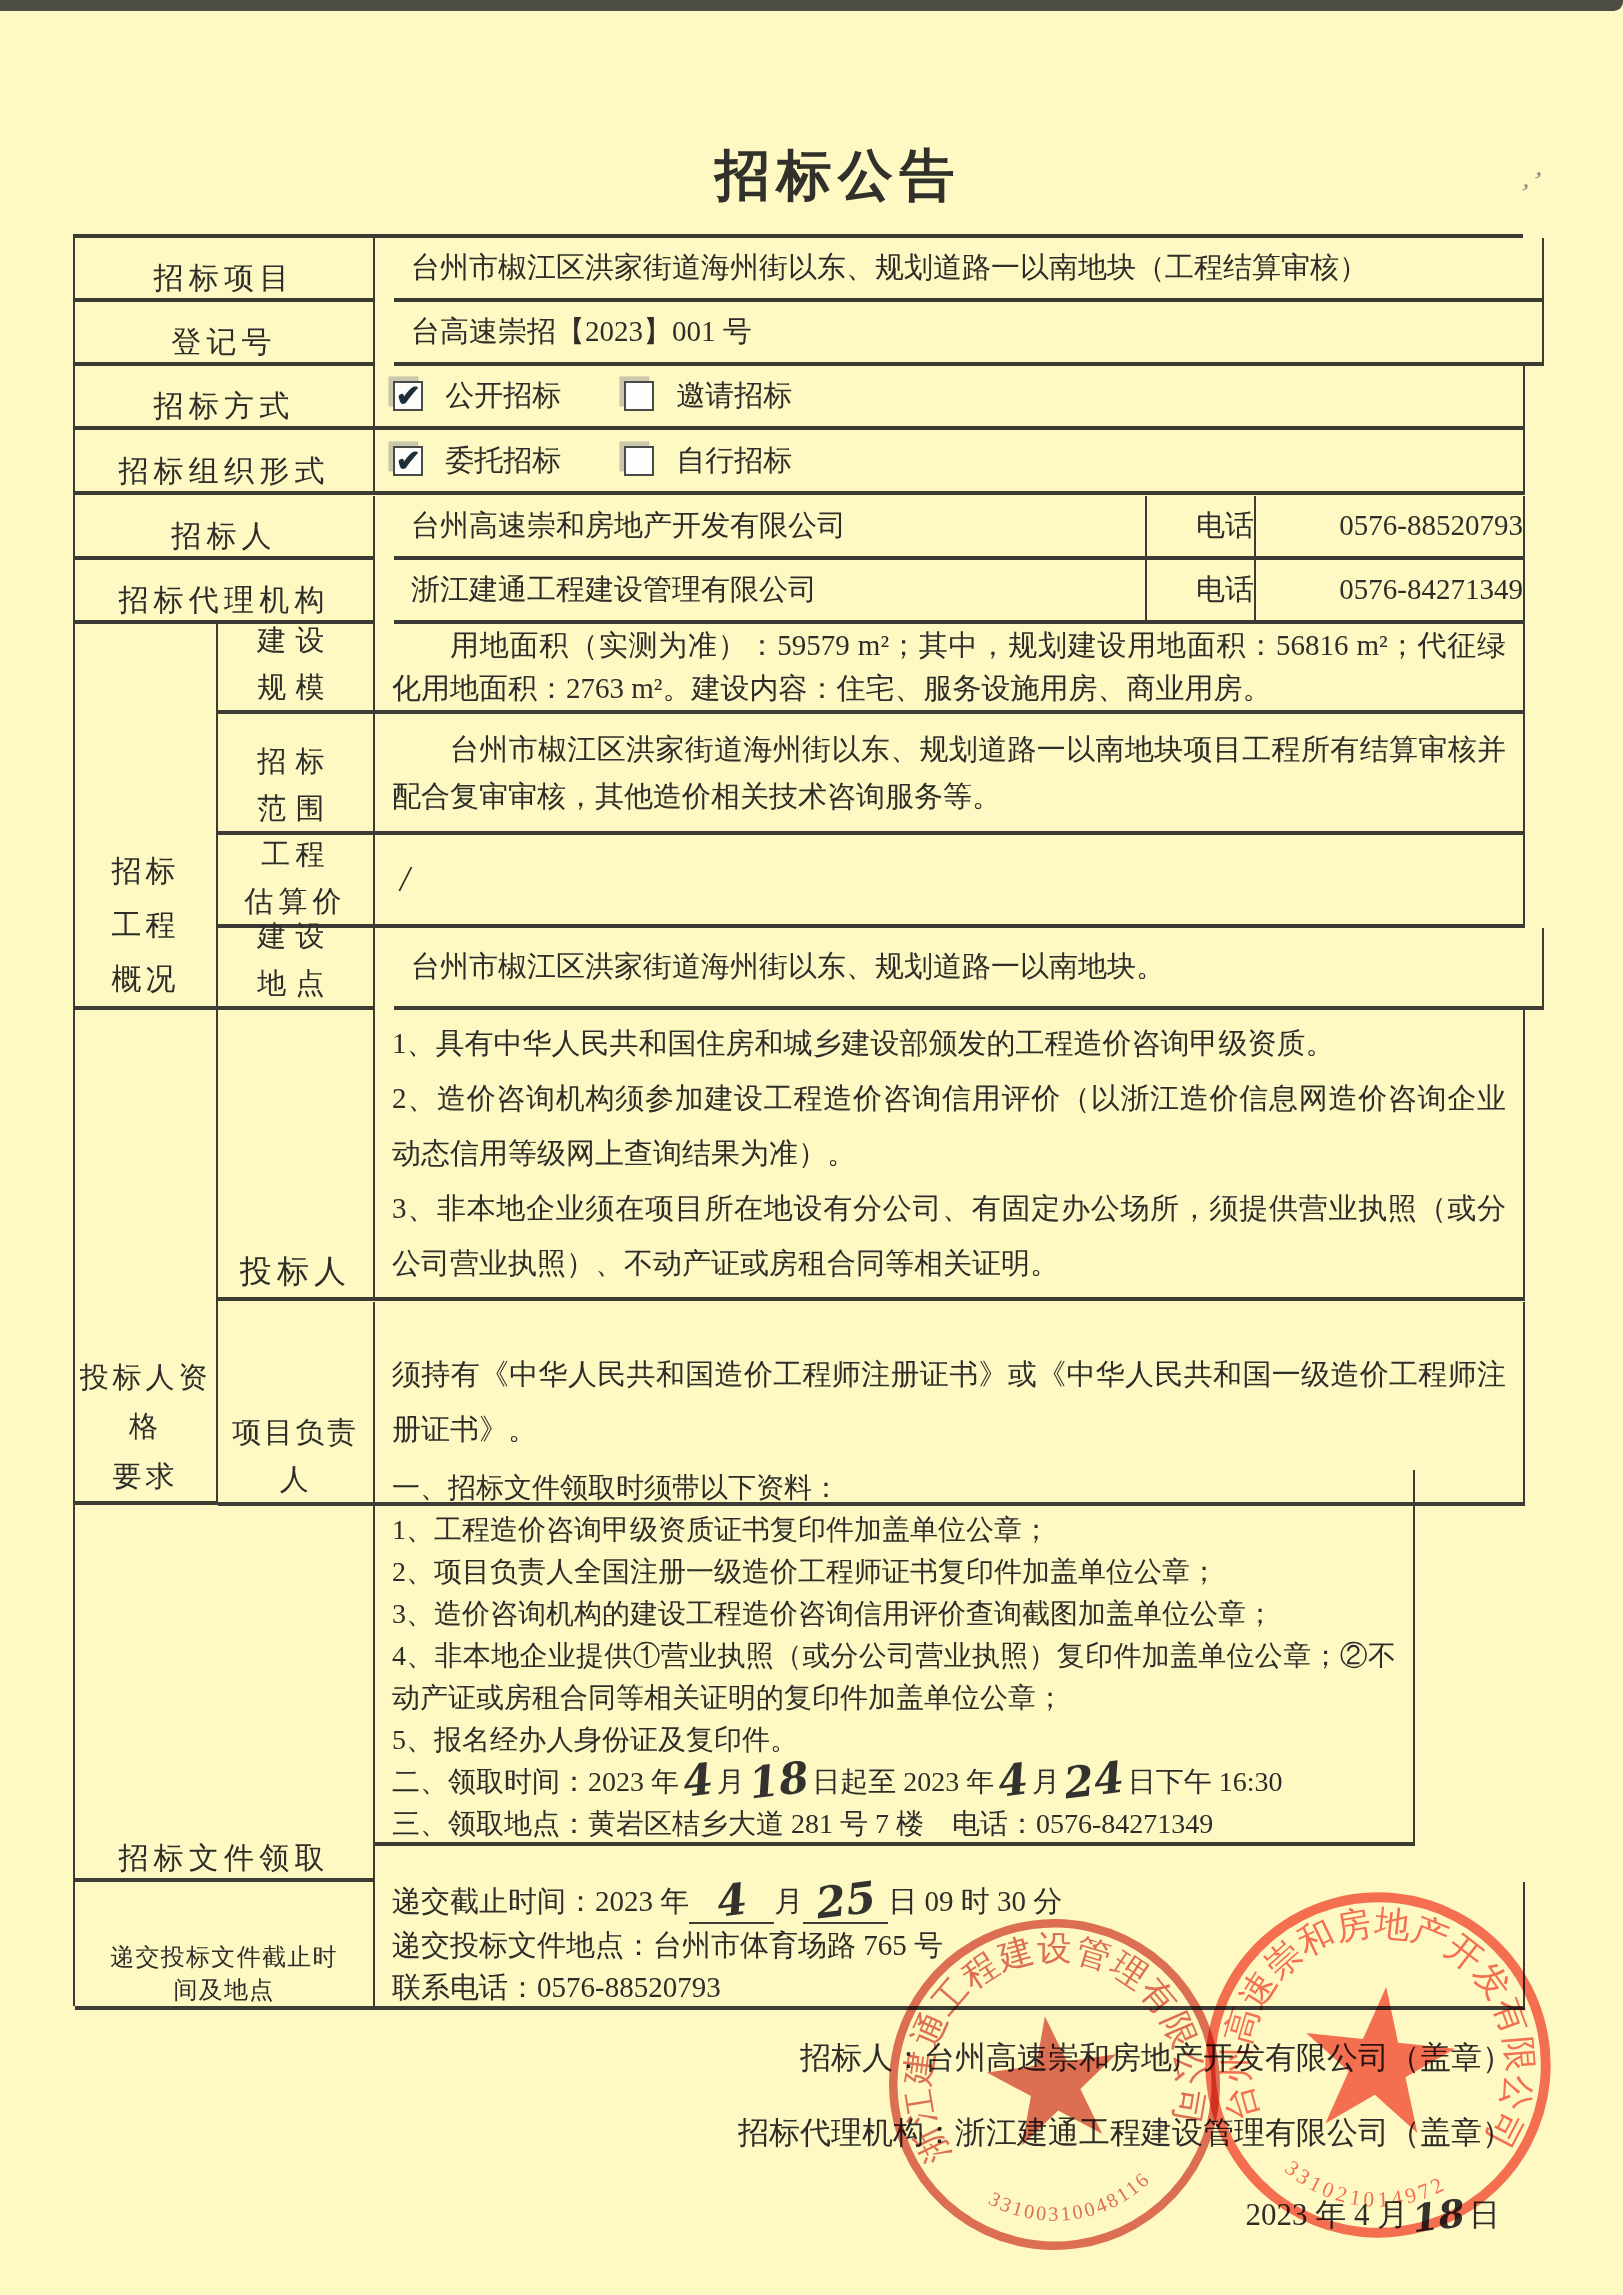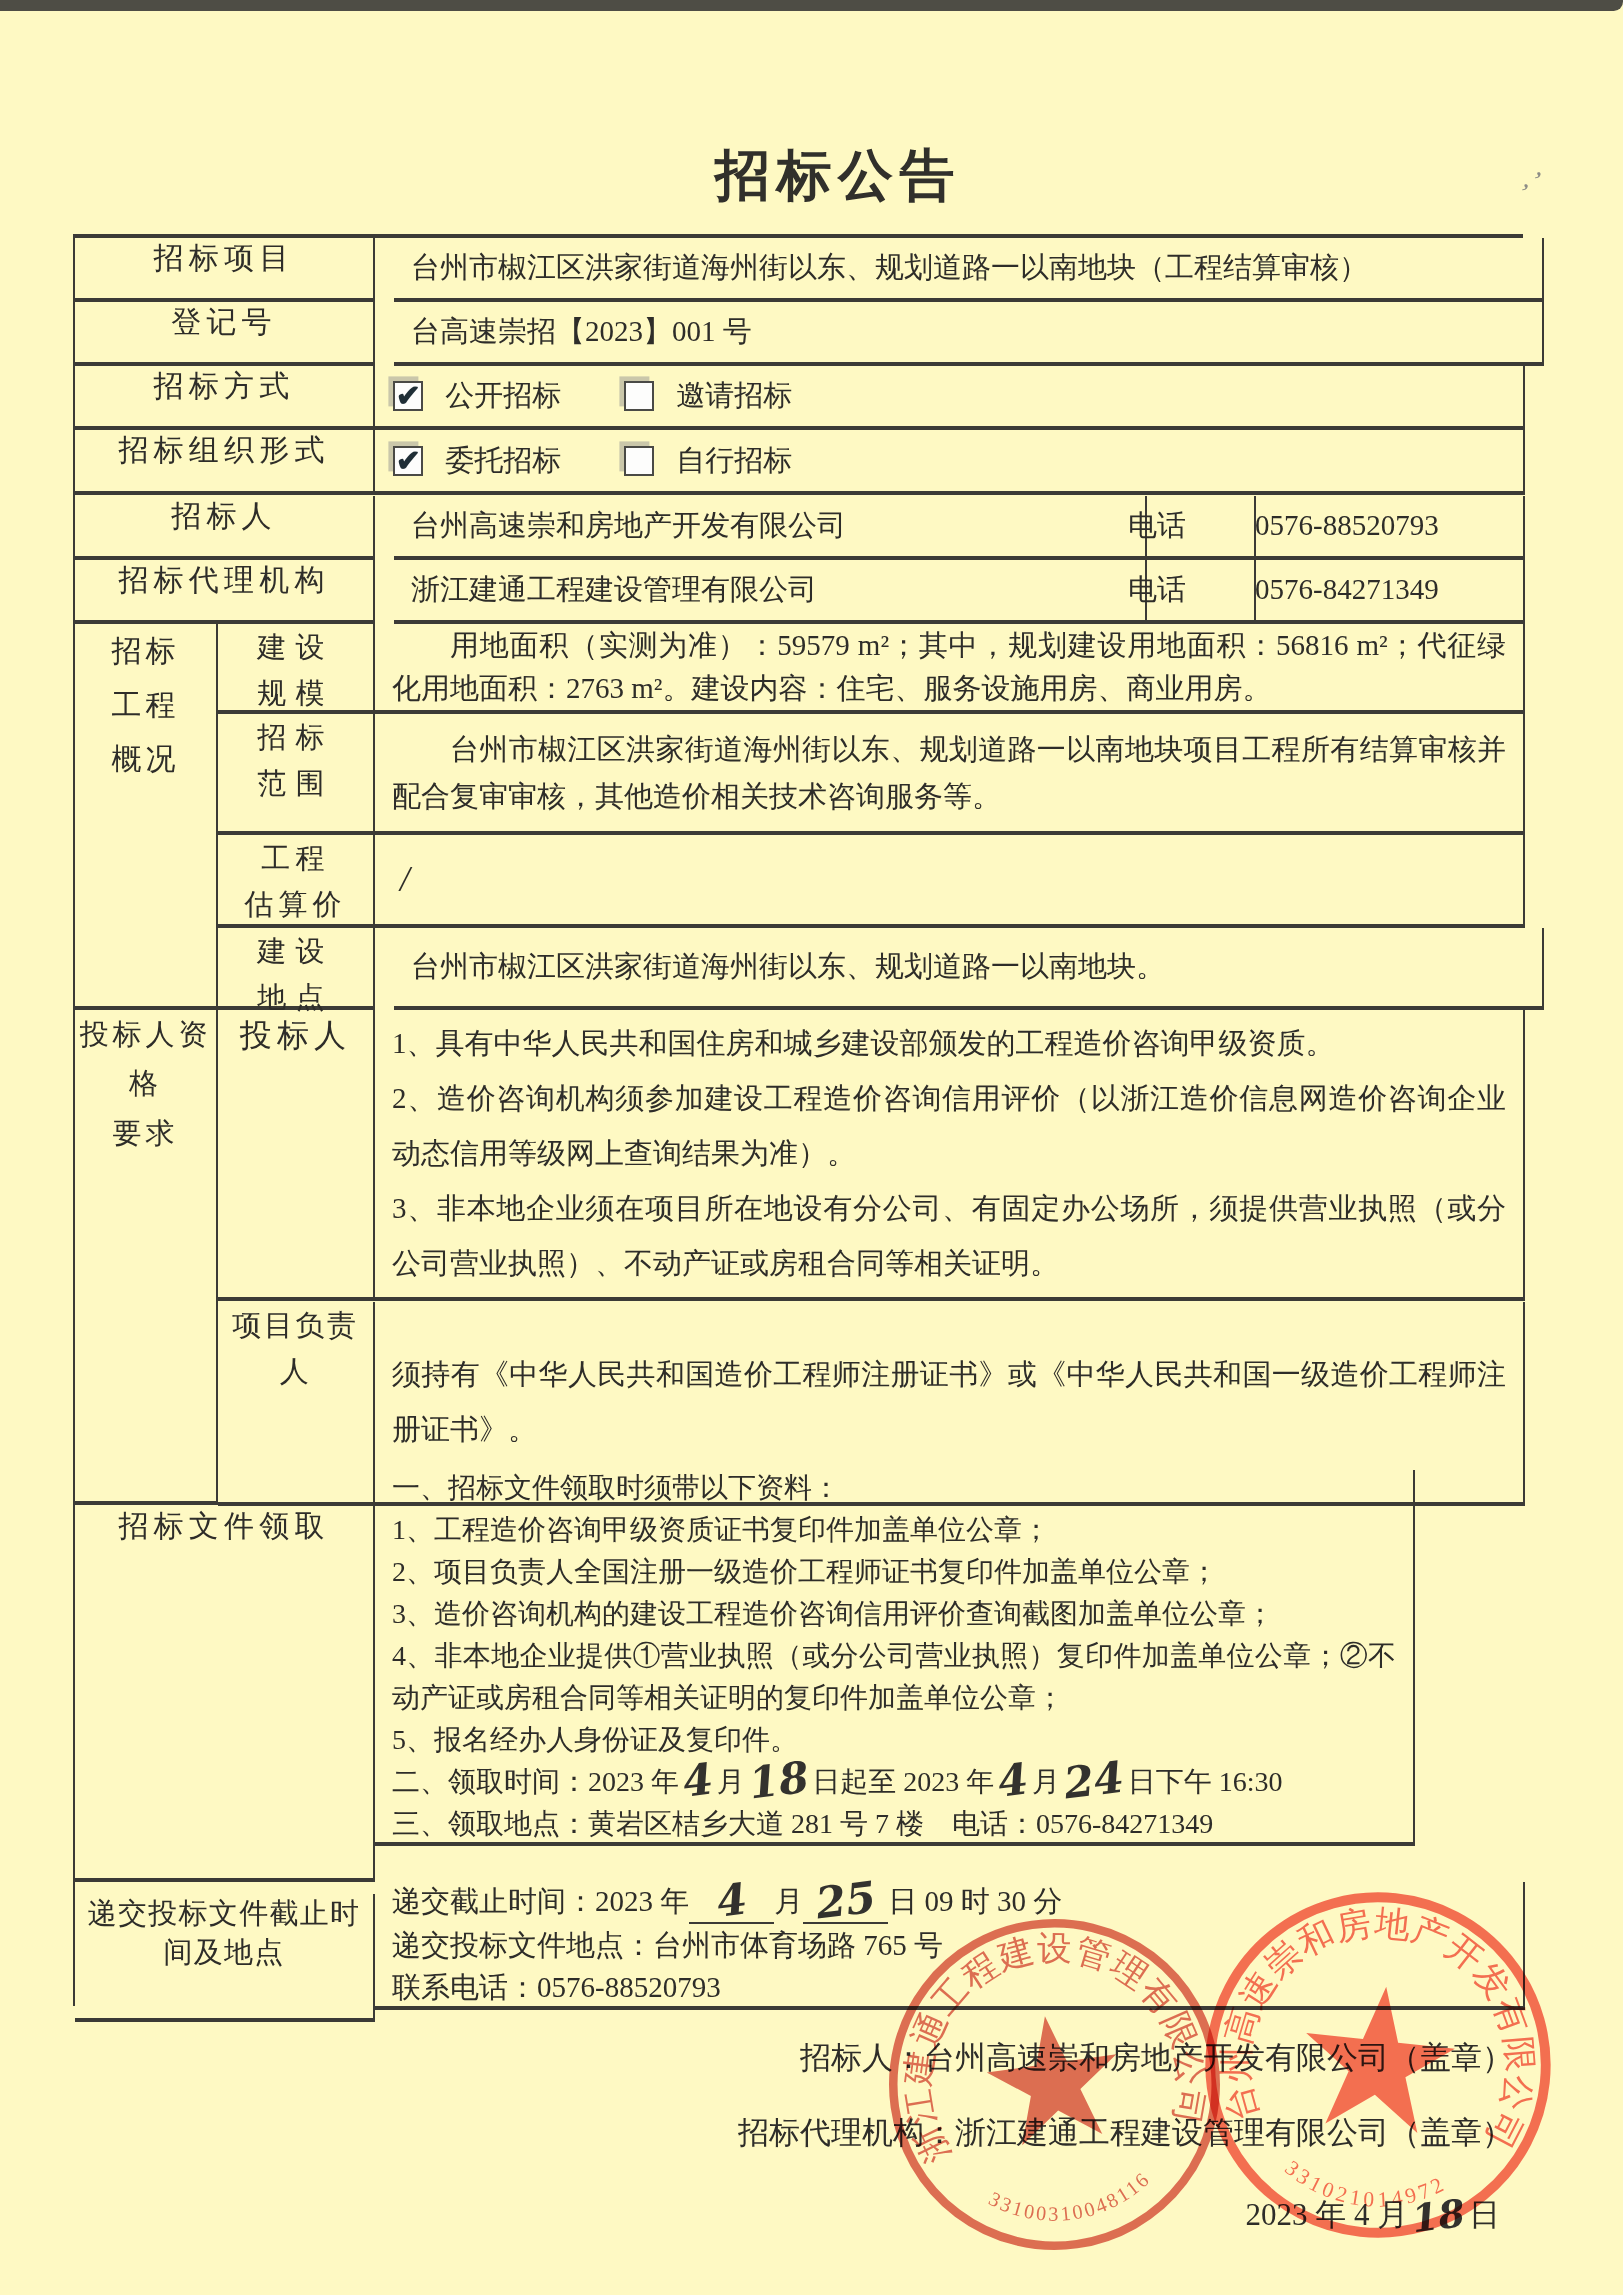--- a/index.html
+++ b/index.html
@@ -18,26 +18,26 @@
   }
   .stray-mark{position:absolute;left:1525px;top:164px;color:#8d8d86;font-size:27.5px;transform:rotate(18deg);}
   
   .tbl{
     position:absolute;left:73px;top:234px;width:1450px;height:1772px;
     border-top:4.6px solid #3c3b36;border-left:2.6px solid #3c3b36;box-sizing:border-box;
   }
   .cell{
     position:absolute;box-sizing:border-box;
     border-right:2.6px solid #3c3b36;border-bottom:4.6px solid #3c3b36;
-    display:flex;align-items:center;justify-content:flex-start;
+    display:flex;align-items:center;justify-content:flex-end;
     font-size:29px;line-height:1.35;
   }
   .lbl{font-size:30px;letter-spacing:5.2px;text-align:center;flex-direction:column;}
   .lbl .ln{display:block;}
-  .lbl-tight{font-size:29px;letter-spacing:1.3px;margin-top:12px;}
+  .lbl-tight{font-size:24px;letter-spacing:1.3px;}
   .val{justify-content:flex-start;padding:0 17px;margin-left:19px;}
   .para{flex-direction:column;align-items:stretch;padding:0 17px;}
   .para p{margin:0;text-align:justify;}
   .indent{text-indent:58px;}
   .cb-row{justify-content:flex-start;padding-left:18.3px;gap:22px;}
   .cb{
     width:26px;height:26px;flex:0 0 auto;
     border:2px solid #4a4a46;background:#fdfdfc;
     box-shadow:-4.6px -4.6px 0 rgba(158,158,150,.55);
     display:flex;align-items:center;justify-content:center;

